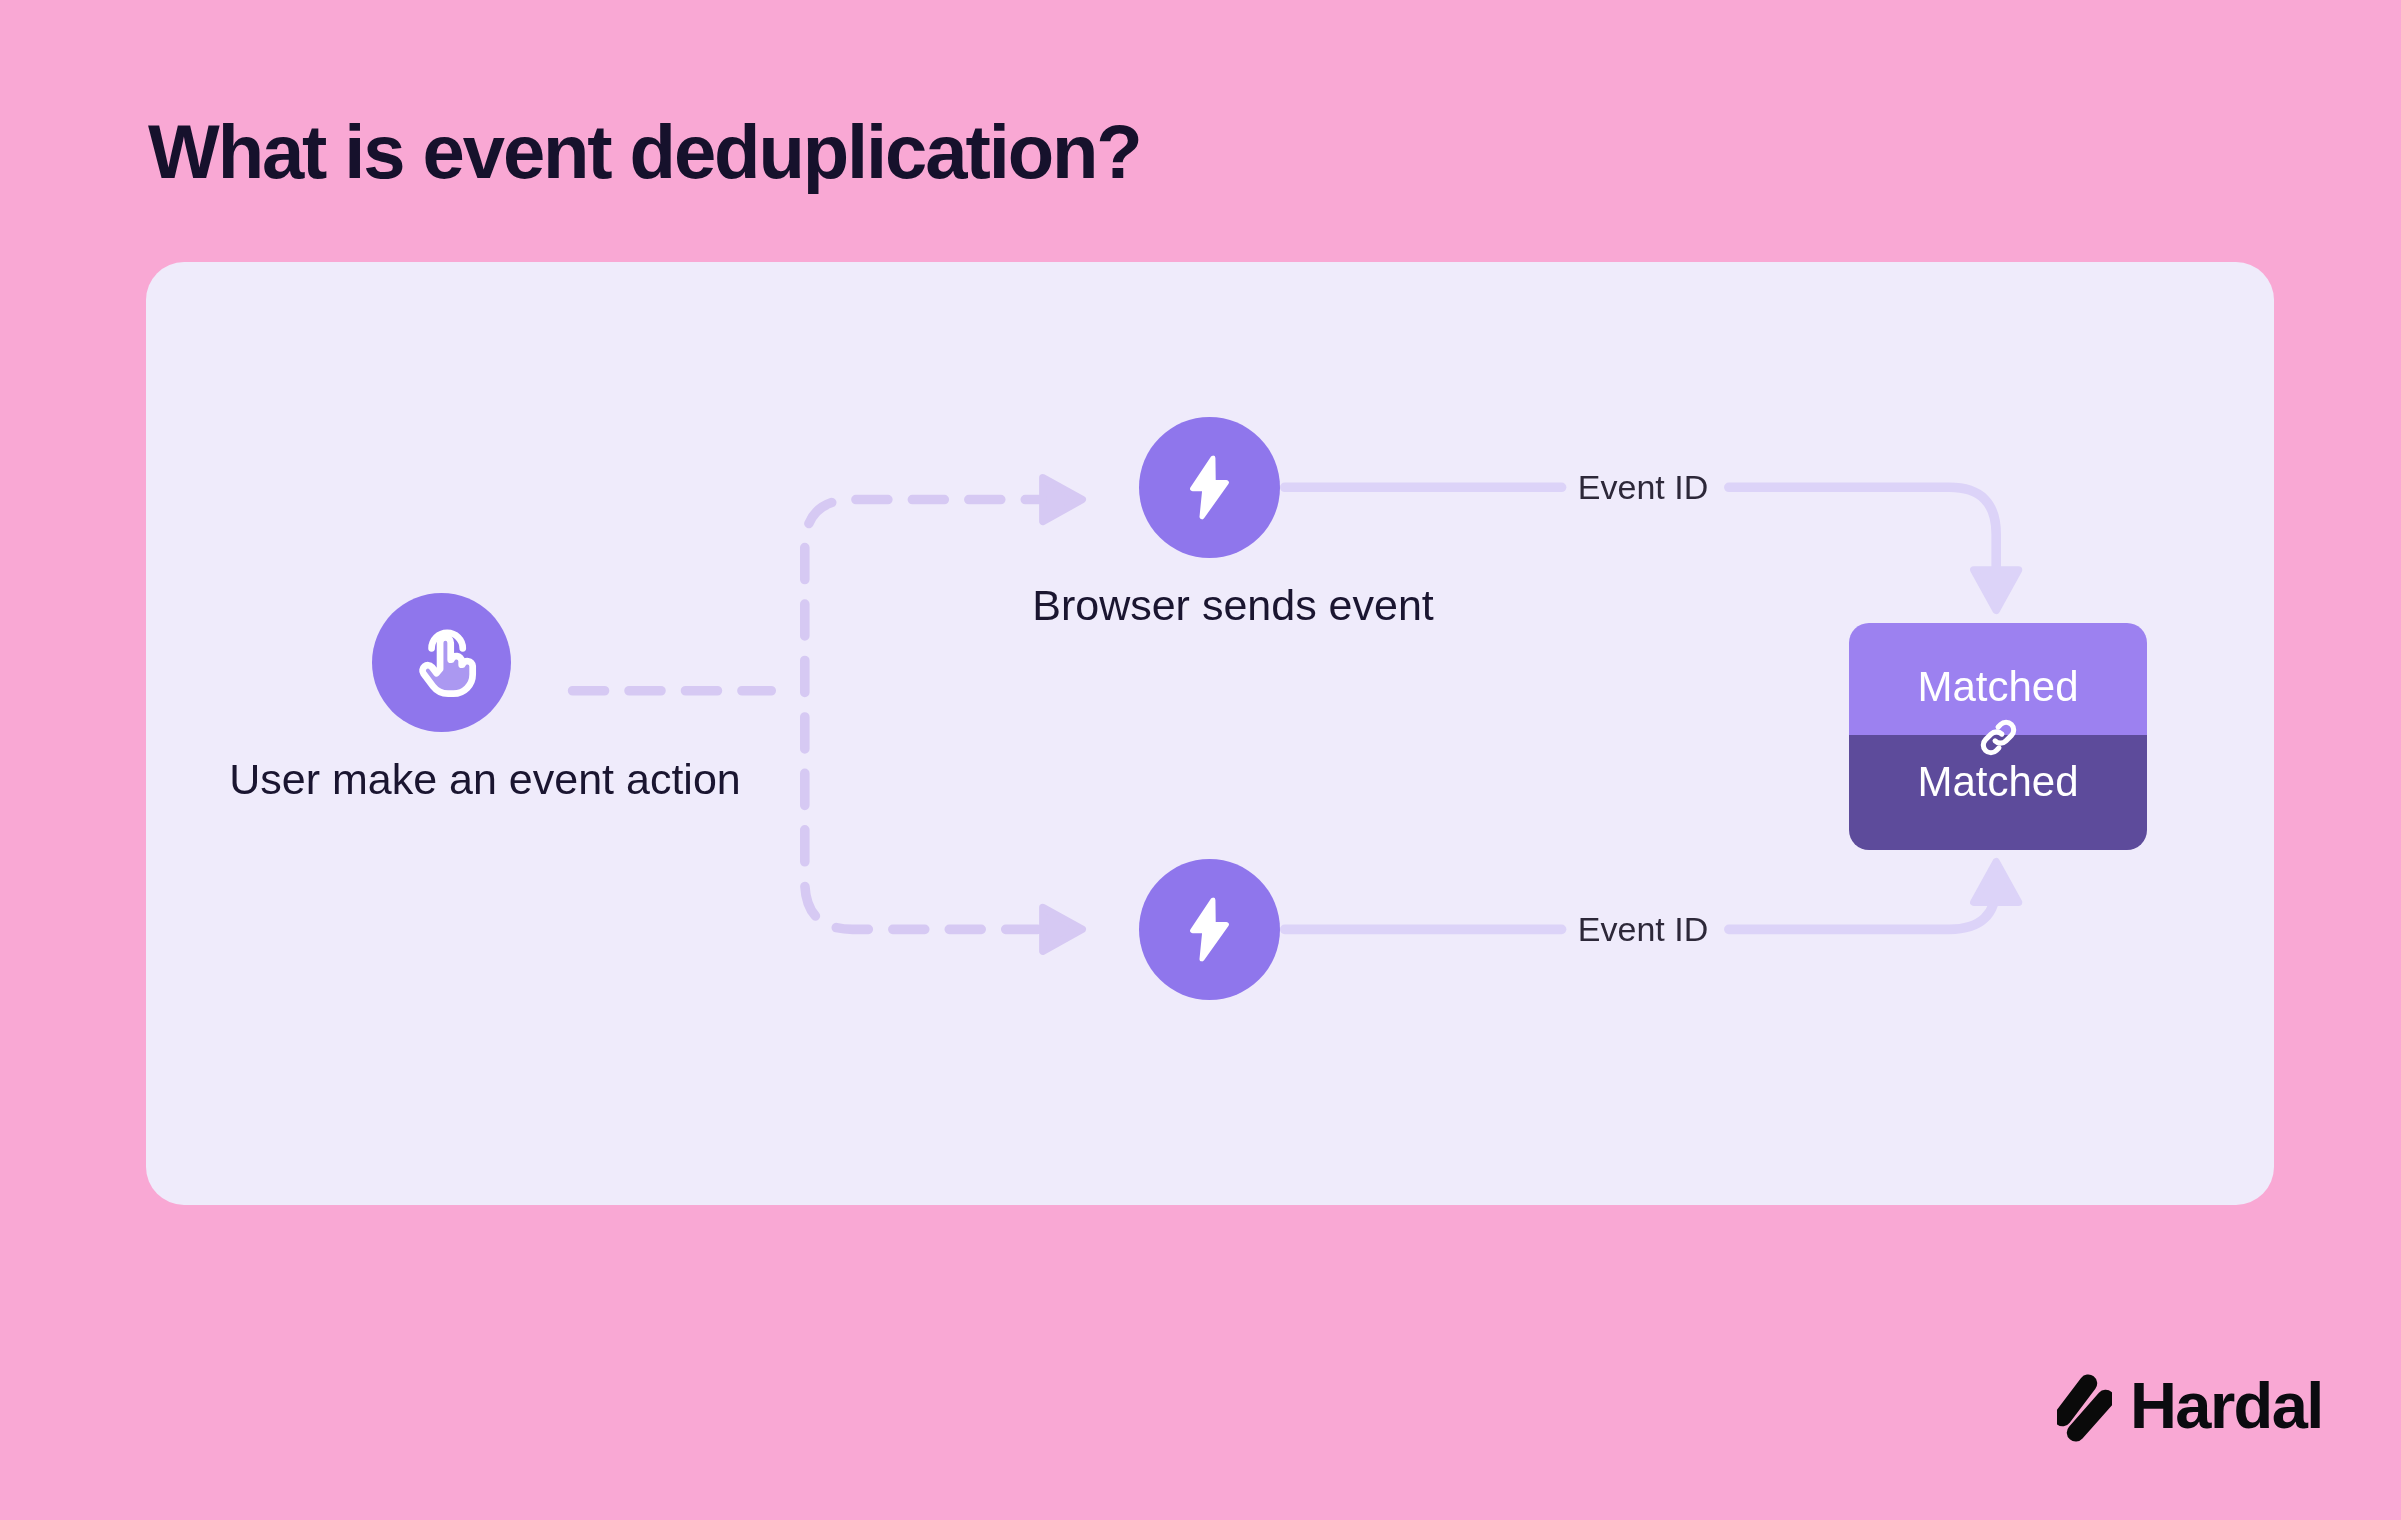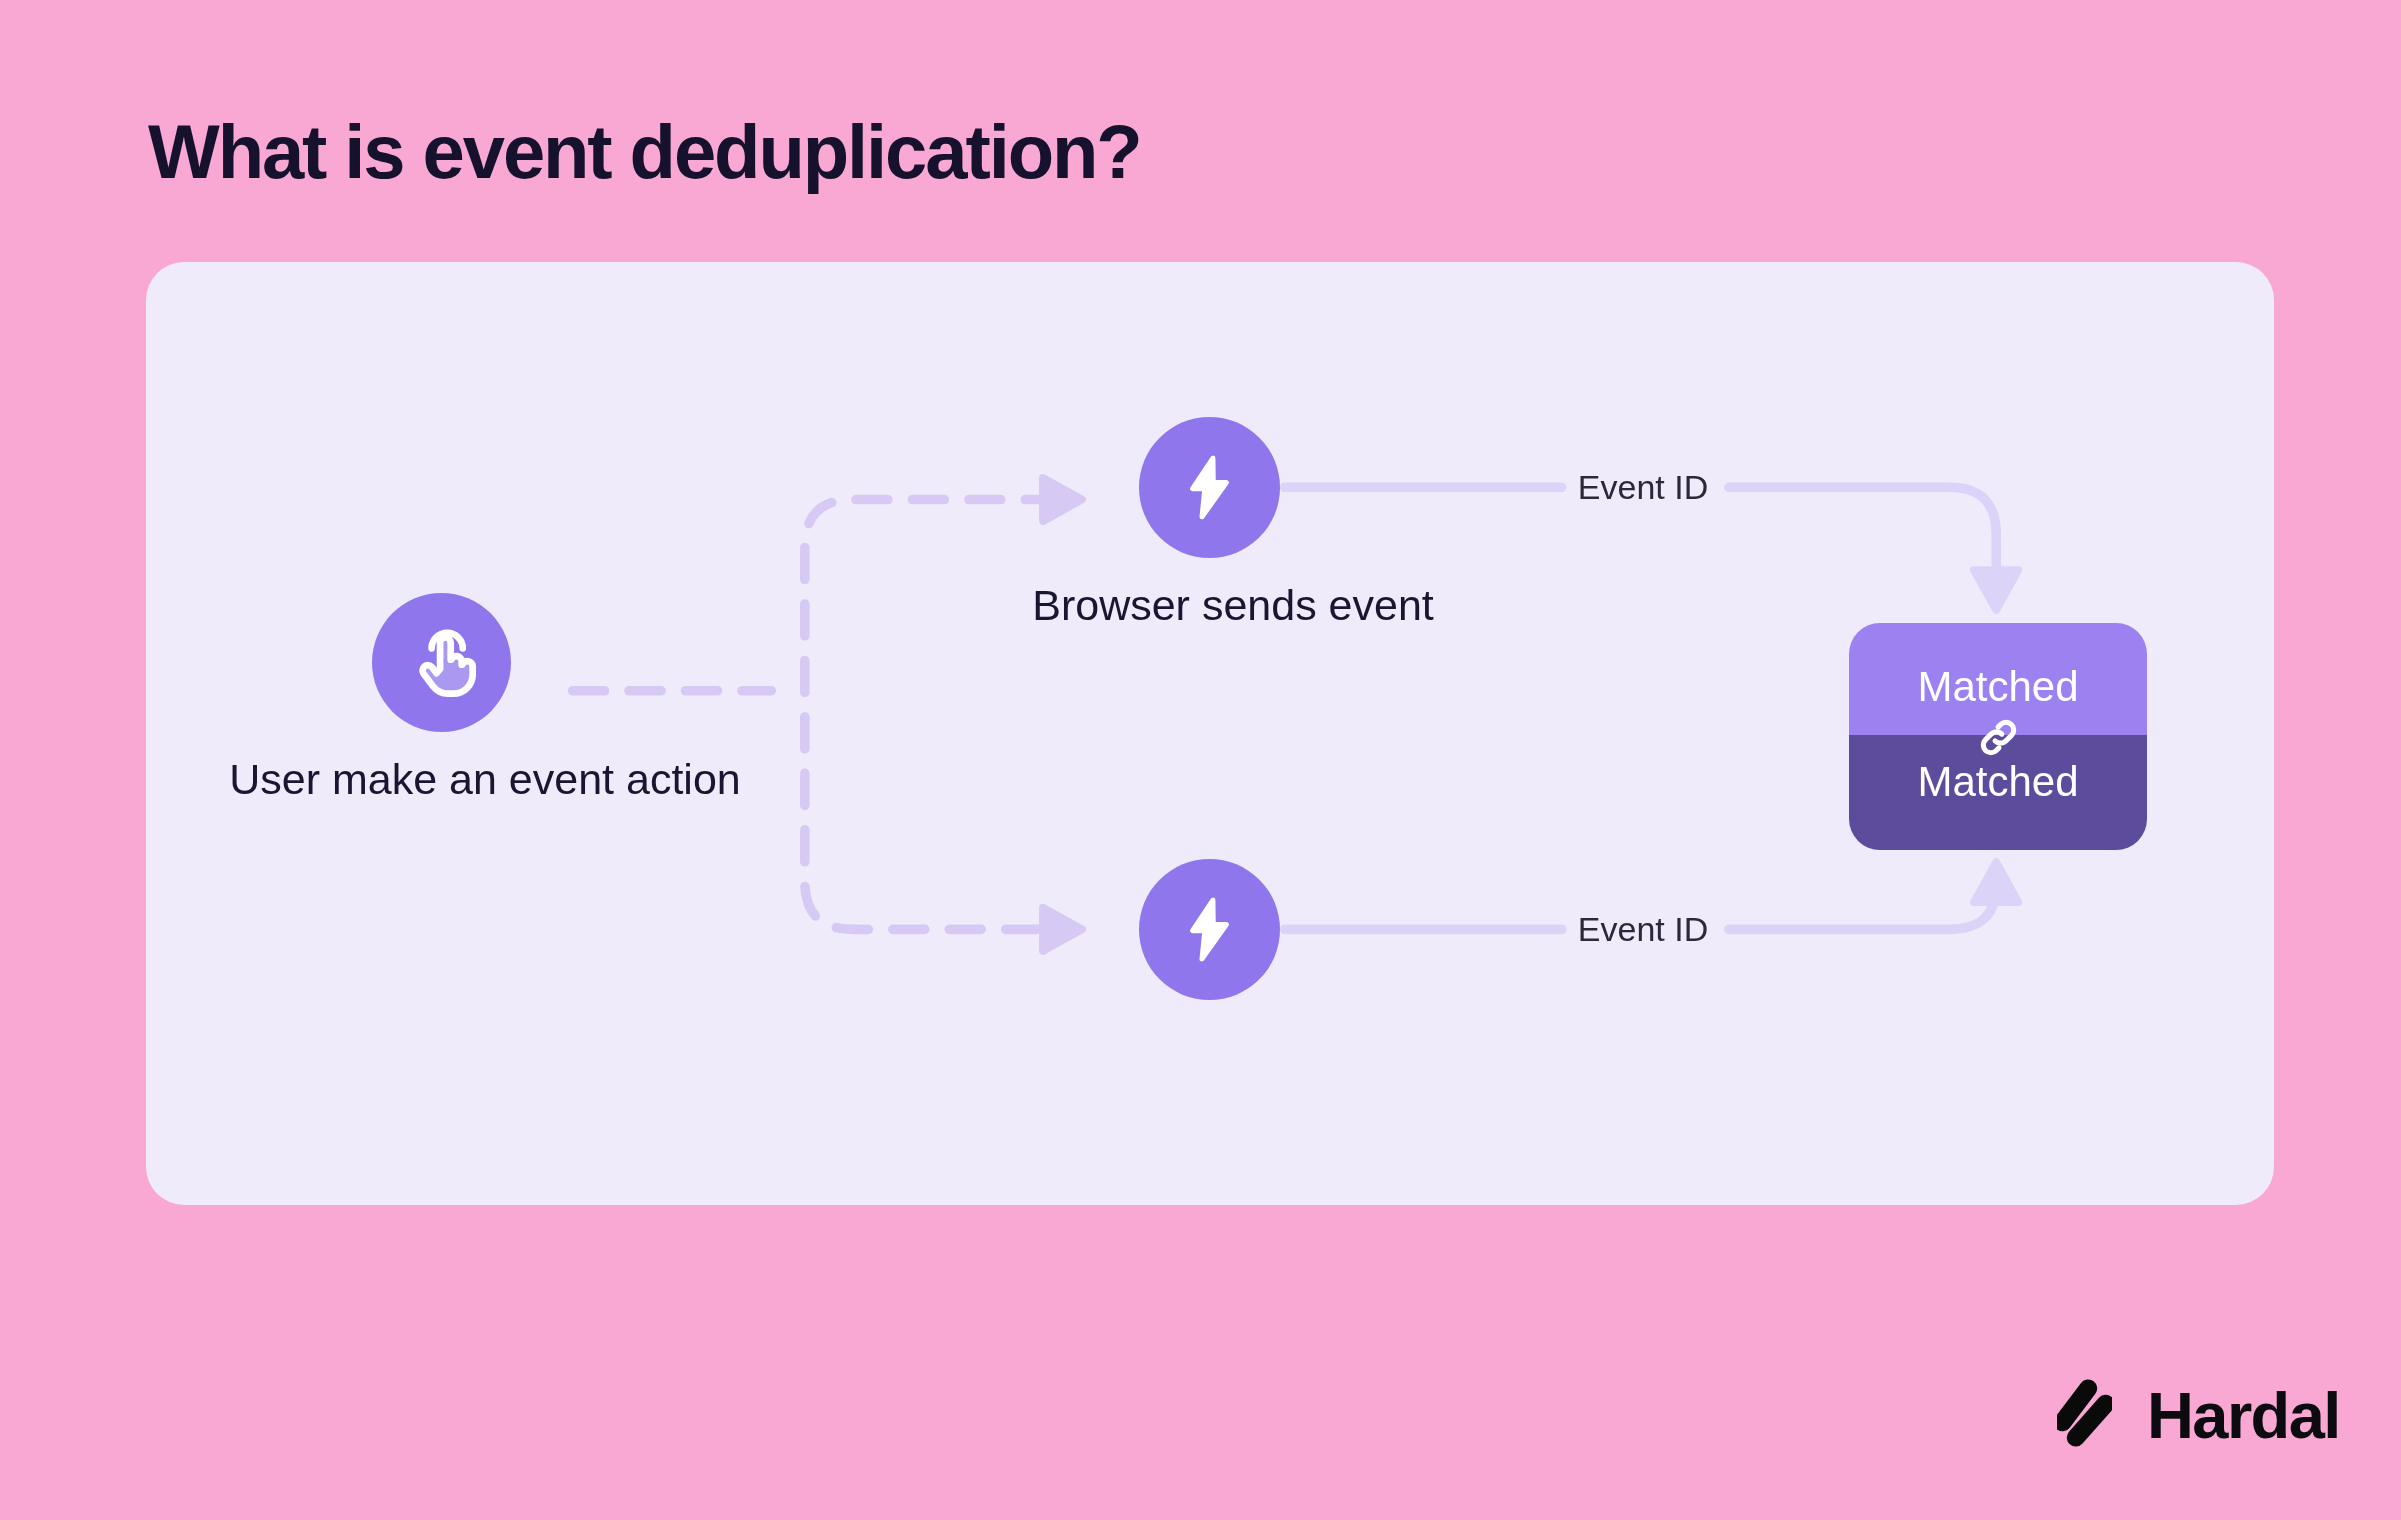--- a/index.html
+++ b/index.html
@@ -38,33 +38,33 @@
 
   .edge-label{
     position:absolute;transform:translateX(-50%);
     height:43px;line-height:43px;font-size:34px;color:#2D2839;white-space:nowrap;
   }
   .edge-label-top{left:1643px;top:466px;}
   .edge-label-bottom{left:1643px;top:908px;}
 
   .matched-box{
     position:absolute;left:1849px;top:623px;width:298px;height:227px;
-    border-radius:31px;overflow:hidden;
+    border-radius:20px;overflow:hidden;
   }
   .matched-half{
     display:flex;justify-content:center;
     font-size:42px;color:#ffffff;white-space:nowrap;
   }
   .matched-top{height:112px;background:#9C81F0;align-items:flex-end;padding-bottom:24.5px;box-sizing:border-box;}
   .matched-bottom{height:116px;background:#5D4B9B;align-items:flex-start;padding-top:23.4px;box-sizing:border-box;}
   .matched-link-icon{position:absolute;left:124px;top:89px;width:51px;height:51px;}
 
   .brand{
     position:absolute;left:2057px;top:1373px;height:75px;
-    display:flex;align-items:flex-end;gap:35px;
+    display:flex;align-items:flex-start;gap:18px;
   }
   .brand-text{
     font-size:65px;font-weight:700;letter-spacing:-1.6px;color:#0B0B10;line-height:1;
   }
 </style>
 </head>
 <body>
 
 <div class="canvas">
 

